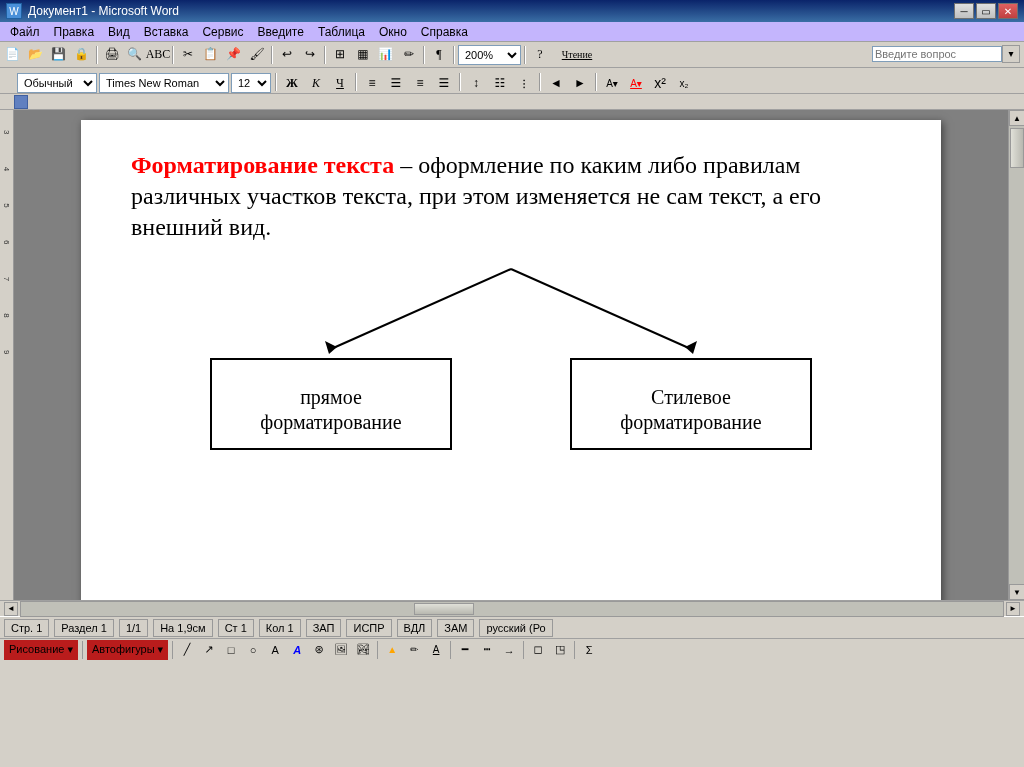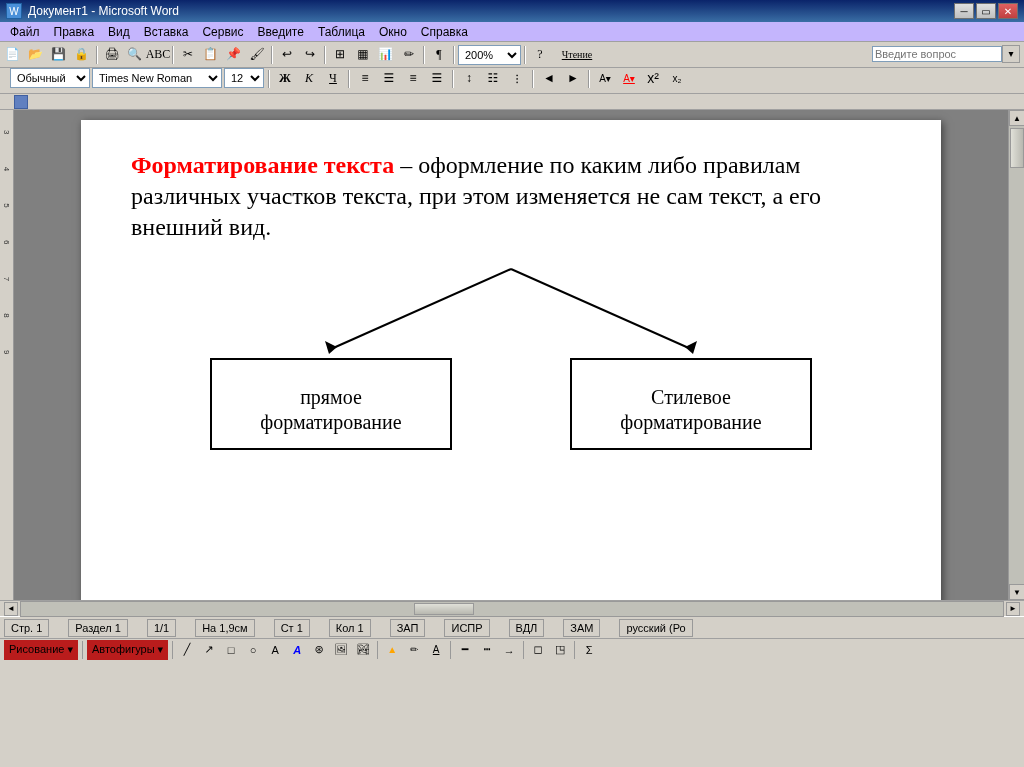--- a/index.html
+++ b/index.html
@@ -88,22 +88,22 @@
       cursor: pointer; font-size: 12px;
     }
     .tb-separator { width: 6px; height: 22px; display: flex; align-items: center; justify-content: center; }
     .tb-separator::after { content: ''; width: 1px; height: 18px; background: #999; border-right: 1px solid white; }
 
     
     .fmt-toolbar {
       background: #d4d0c8;
       height: 26px;
       display: flex;
-      align-items: flex-start;
-      padding: 0 10px;
+      align-items: flex-end;
+      padding: 0 17px;
       border-bottom: 1px solid #a0a0a0;
       gap: 2px;
       font-family: 'Tahoma', sans-serif;
       font-size: 12px;
     }
     .fmt-select {
       height: 20px;
       border: 1px solid #7f9db9;
       background: white;
       font-size: 11px;
@@ -216,21 +216,21 @@
     
     .status-bar {
       height: 22px;
       background: #d4d0c8;
       border-top: 1px solid #fff;
       display: flex;
       align-items: center;
       padding: 0 4px;
       font-family: 'Tahoma', sans-serif;
       font-size: 11px;
-      gap: 19px;
+      gap: 5px;
     }
     .status-item {
       padding: 1px 6px;
       border: 1px solid #999;
       height: 18px;
       display: flex; align-items: center;
       background: #d4d0c8;
     }
     .scroll-bottom {
       height: 16px;

